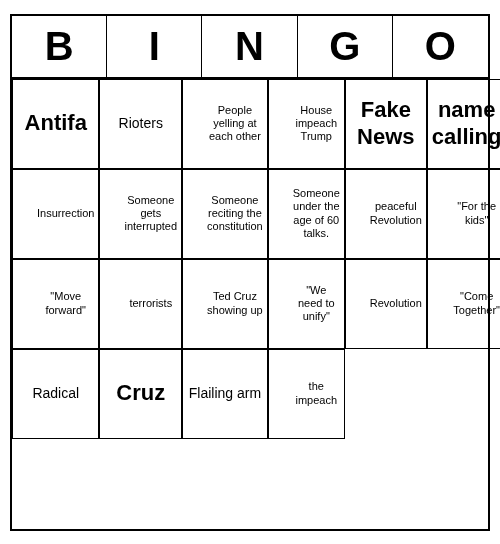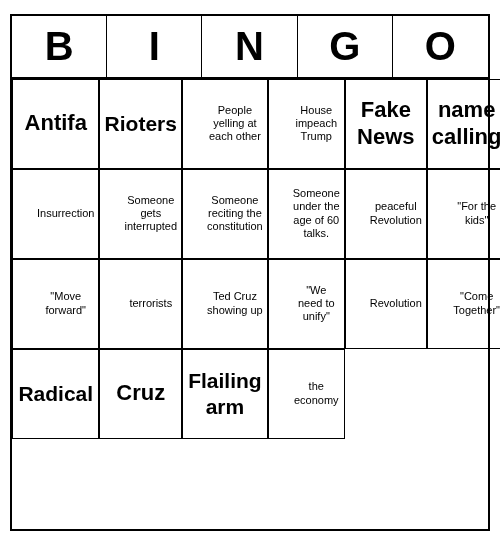--- a/index.html
+++ b/index.html
@@ -45,22 +45,22 @@
       text-align: center;
       padding: 4px;
       font-size: 13px;
       line-height: 1.2;
     }
     .bingo-cell.large {
       font-size: 22px;
       font-weight: bold;
     }
     .bingo-cell.medium {
-      font-size: 21px;
-      font-weight: bold;
+      font-size: 14px;
+      font-weight: normal;
     }
     .bingo-cell.small {
       font-size: 11px;
       padding-left: 24px;
     }
   </style>
 </head>
 <body>
 
 <div class="bingo-card">
@@ -86,15 +86,15 @@
       <div class="bingo-cell small">"For the kids"</div>
       <div class="bingo-cell small">"Move forward"</div>
       <div class="bingo-cell small">terrorists</div>
       <div class="bingo-cell small">Ted Cruz showing up</div>
       <div class="bingo-cell small">"We need to unify"</div>
       <div class="bingo-cell small">Revolution</div>
       <div class="bingo-cell small">"Come Together"</div>
       <div class="bingo-cell medium">Radical</div>
       <div class="bingo-cell large">Cruz</div>
       <div class="bingo-cell medium">Flailing arm</div>
-      <div class="bingo-cell small">the economy</div>
+      <div class="bingo-cell small">the impeach</div>
     </div>
 </div>
 
 </body></html>

